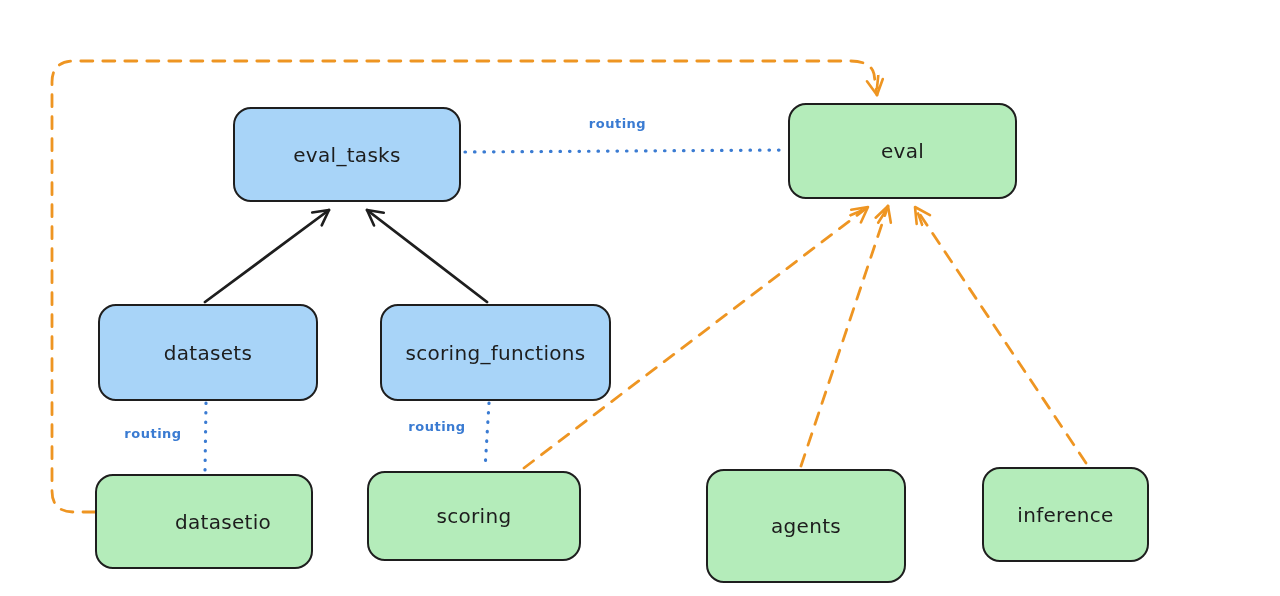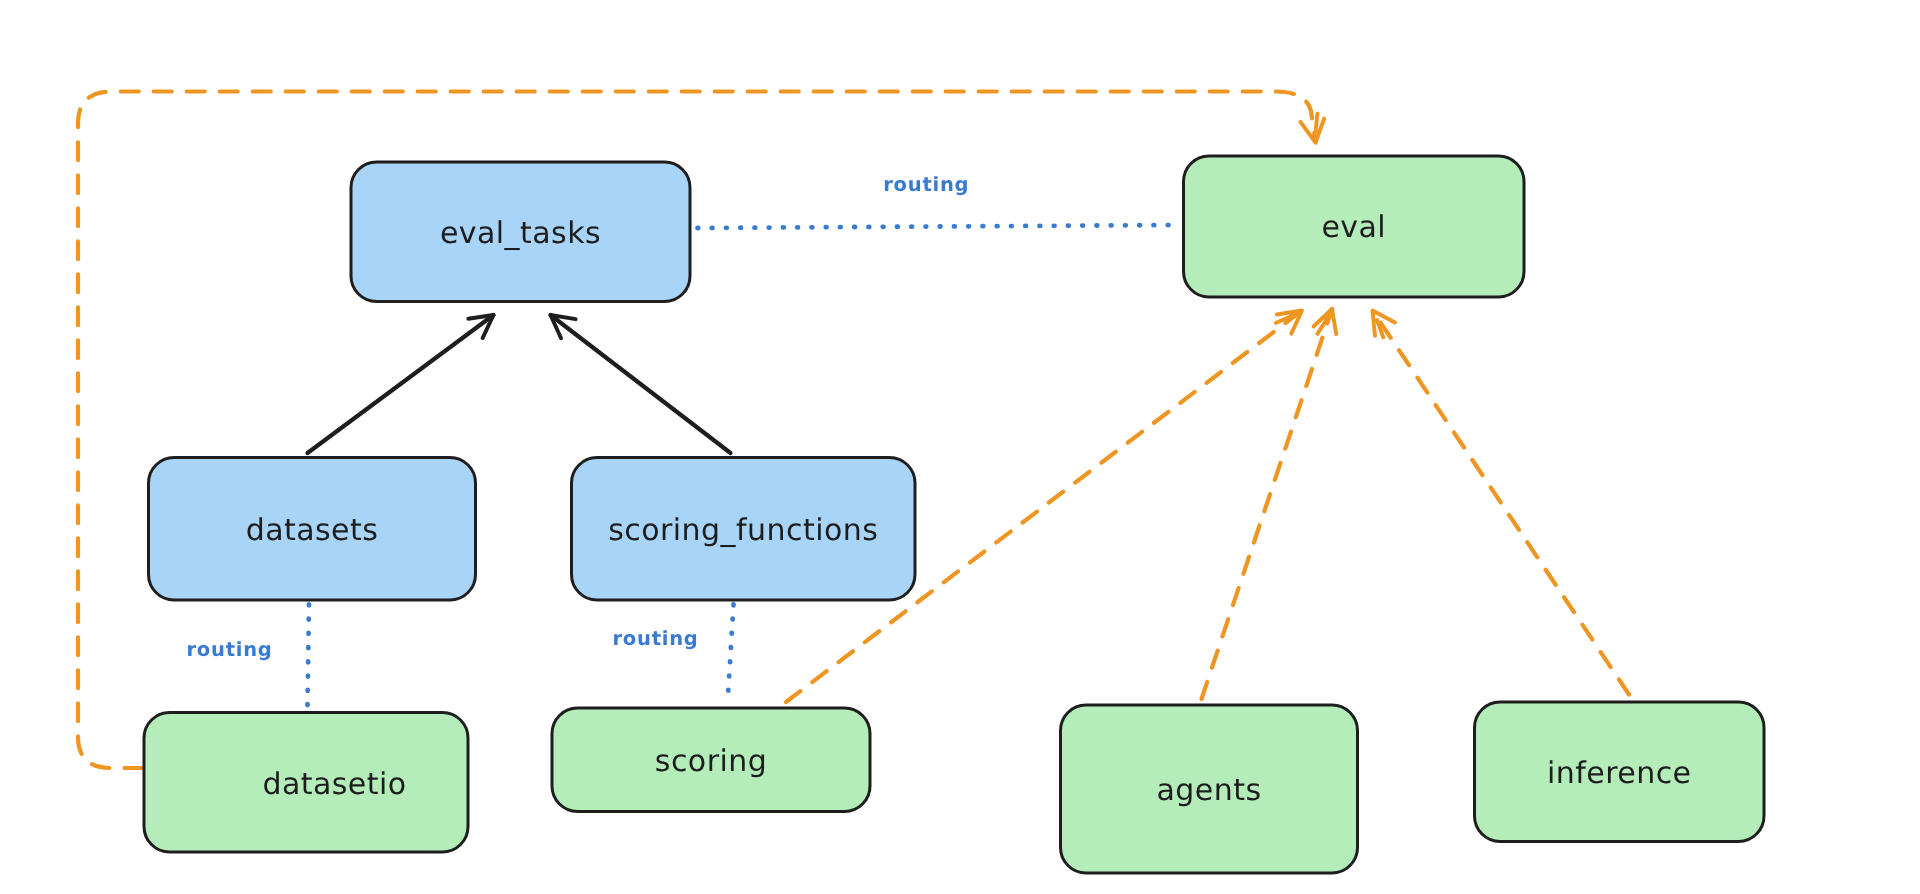--- a/index.html
+++ b/index.html
@@ -81,29 +81,29 @@
   </div>
 
   <div class="node blue" style="left:380px; top:304px; width:231px; height:97px;">
     <span>scoring_functions</span>
   </div>
 
   <div class="node green" style="left:95px; top:474px; width:218px; height:95px;padding-left:38px;">
     <span>datasetio</span>
   </div>
 
-  <div class="node green" style="left:367px; top:471px; width:214px; height:71px;">
+  <div class="node green" style="left:367px; top:471px; width:214px; height:90px;">
     <span>scoring</span>
   </div>
 
   <div class="node green" style="left:706px; top:469px; width:200px; height:114px;">
     <span>agents</span>
   </div>
 
-  <div class="node green" style="left:982px; top:467px; width:195px; height:95px;">
+  <div class="node green" style="left:982px; top:467px; width:167px; height:95px;">
     <span>inference</span>
   </div>
 
   <span class="edge-label" style="left:570px; top:116px; width:95px;">routing</span>
   <span class="edge-label" style="left:108px; top:426px; width:90px;">routing</span>
   <span class="edge-label" style="left:392px; top:419px; width:90px;">routing</span>
 
 </div>
 
 </body></html>

